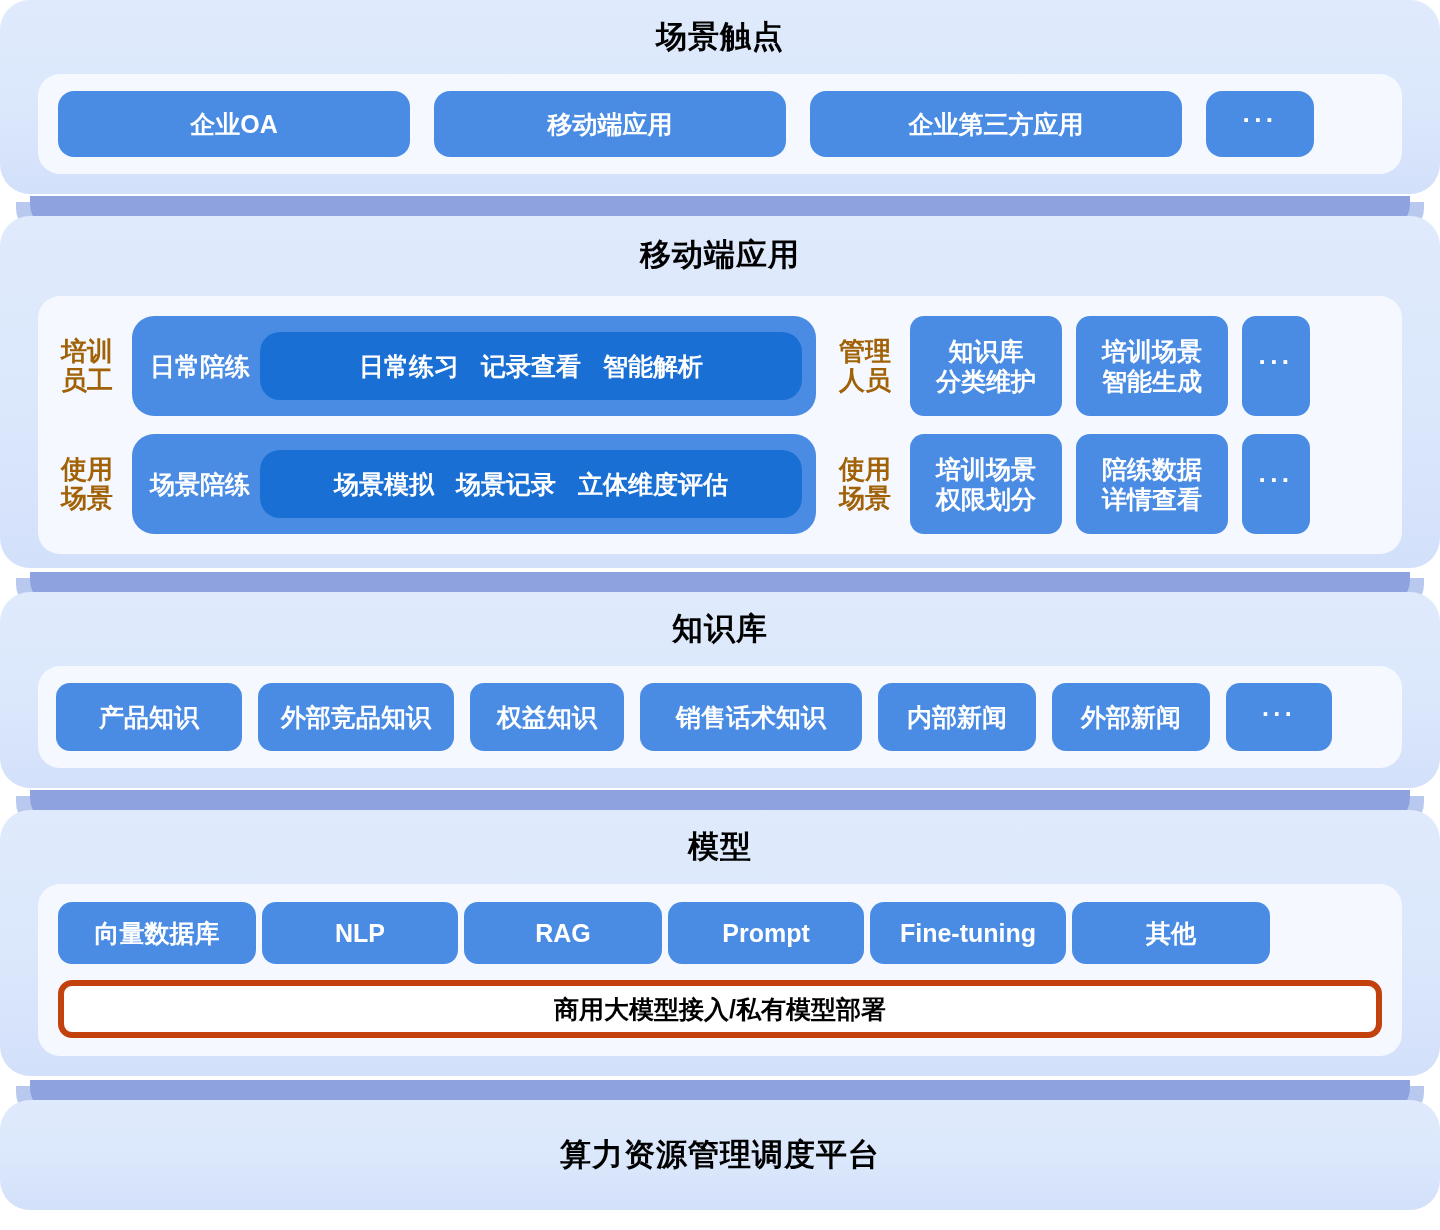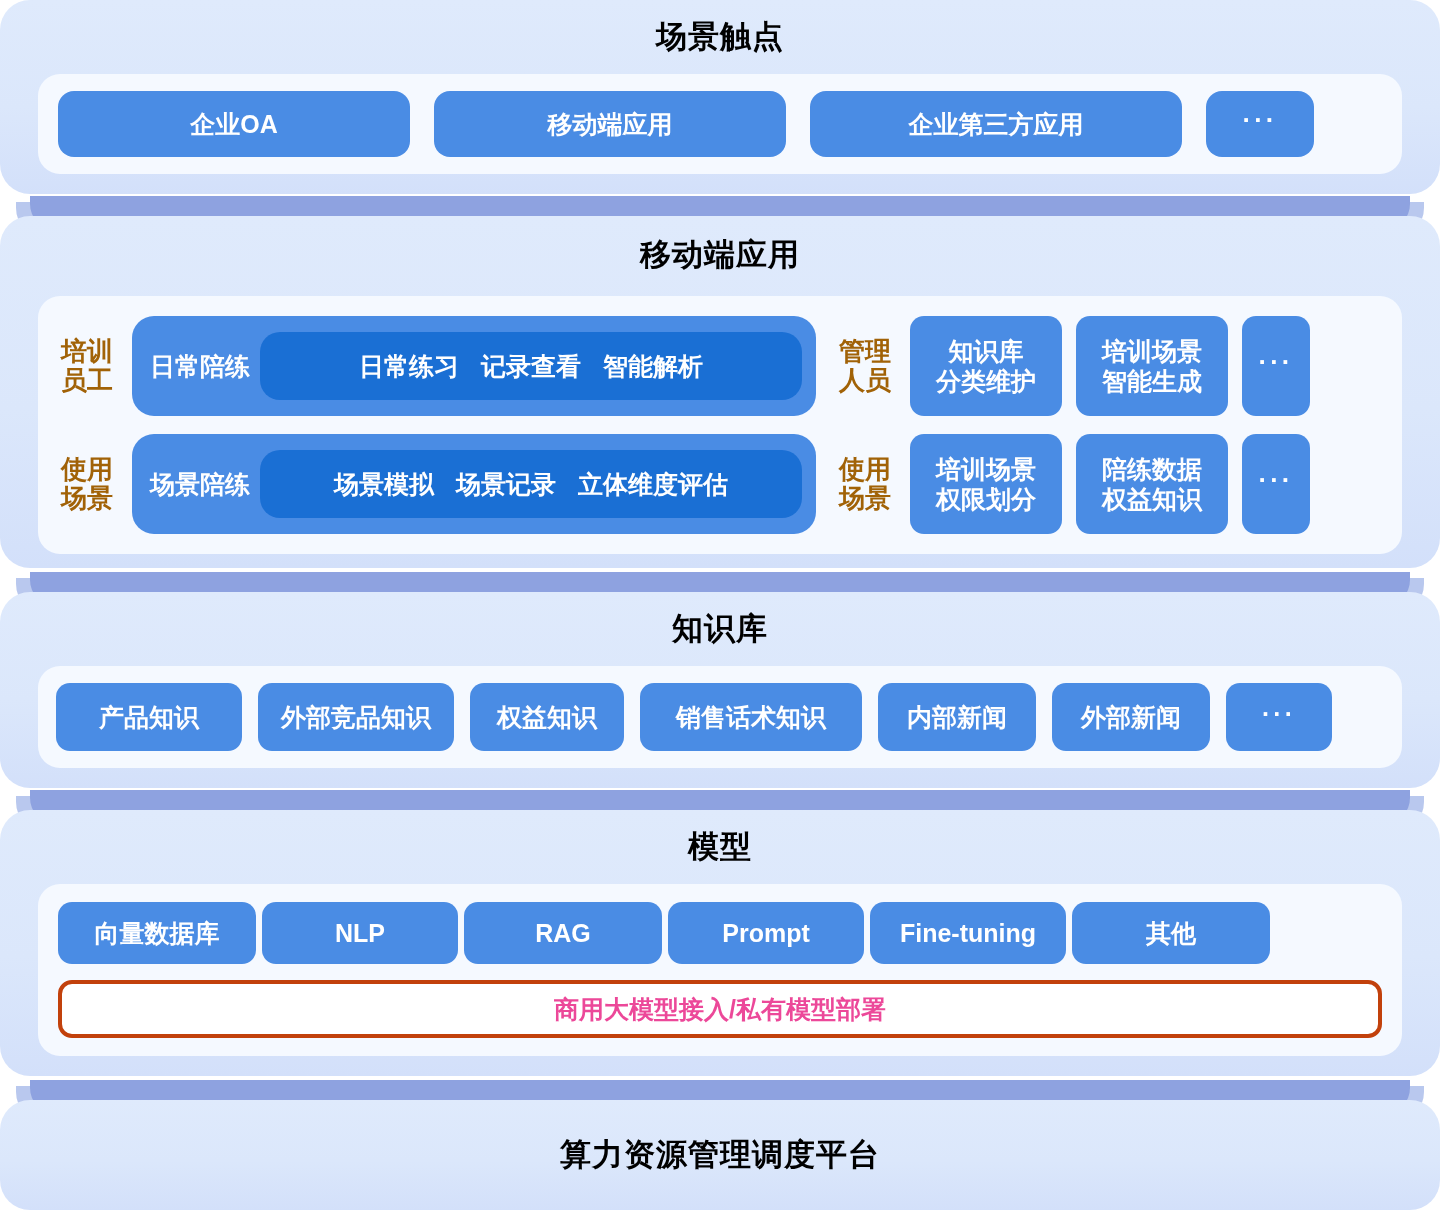--- a/index.html
+++ b/index.html
@@ -201,28 +201,28 @@
   .model-row .chip { height: 62px; font-size: 25px; }
   .model-row .chip:nth-child(1) { width: 198px; }
   .model-row .chip:nth-child(2) { width: 196px; }
   .model-row .chip:nth-child(3) { width: 198px; }
   .model-row .chip:nth-child(4) { width: 196px; }
   .model-row .chip:nth-child(5) { width: 196px; }
   .model-row .chip:nth-child(6) { width: 198px; }
   .deploy-bar {
     height: 62px;
     background: #ffffff;
-    border: 4px solid #c2410c;
+    border: 6px solid #c2410c;
     border-radius: 14px;
     display: flex;
     align-items: center;
     justify-content: center;
     font-size: 25px;
     font-weight: bold;
-    color: #ec4899;
+    color: #000000;
   }
 
   
   #layer-compute .slab {
     height: 110px;
     display: flex;
     align-items: center;
     justify-content: center;
   }
   #layer-compute .layer-title { font-size: 31px; }
@@ -289,21 +289,21 @@
             <div class="chip w2">培训场景
 智能生成</div>
             <div class="chip dots ellipsis">···</div>
           </div>
           <div class="biz-row">
             <div class="role-label">使用
 场景</div>
             <div class="chip w1">培训场景
 权限划分</div>
             <div class="chip w2">陪练数据
-权益知识</div>
+详情查看</div>
             <div class="chip dots ellipsis">···</div>
           </div>
         </div>
 
       </div>
     </div>
   </div>
 
   <div class="layer" id="layer-knowledge" style="height:218px;">
     <div class="shade light"></div>

